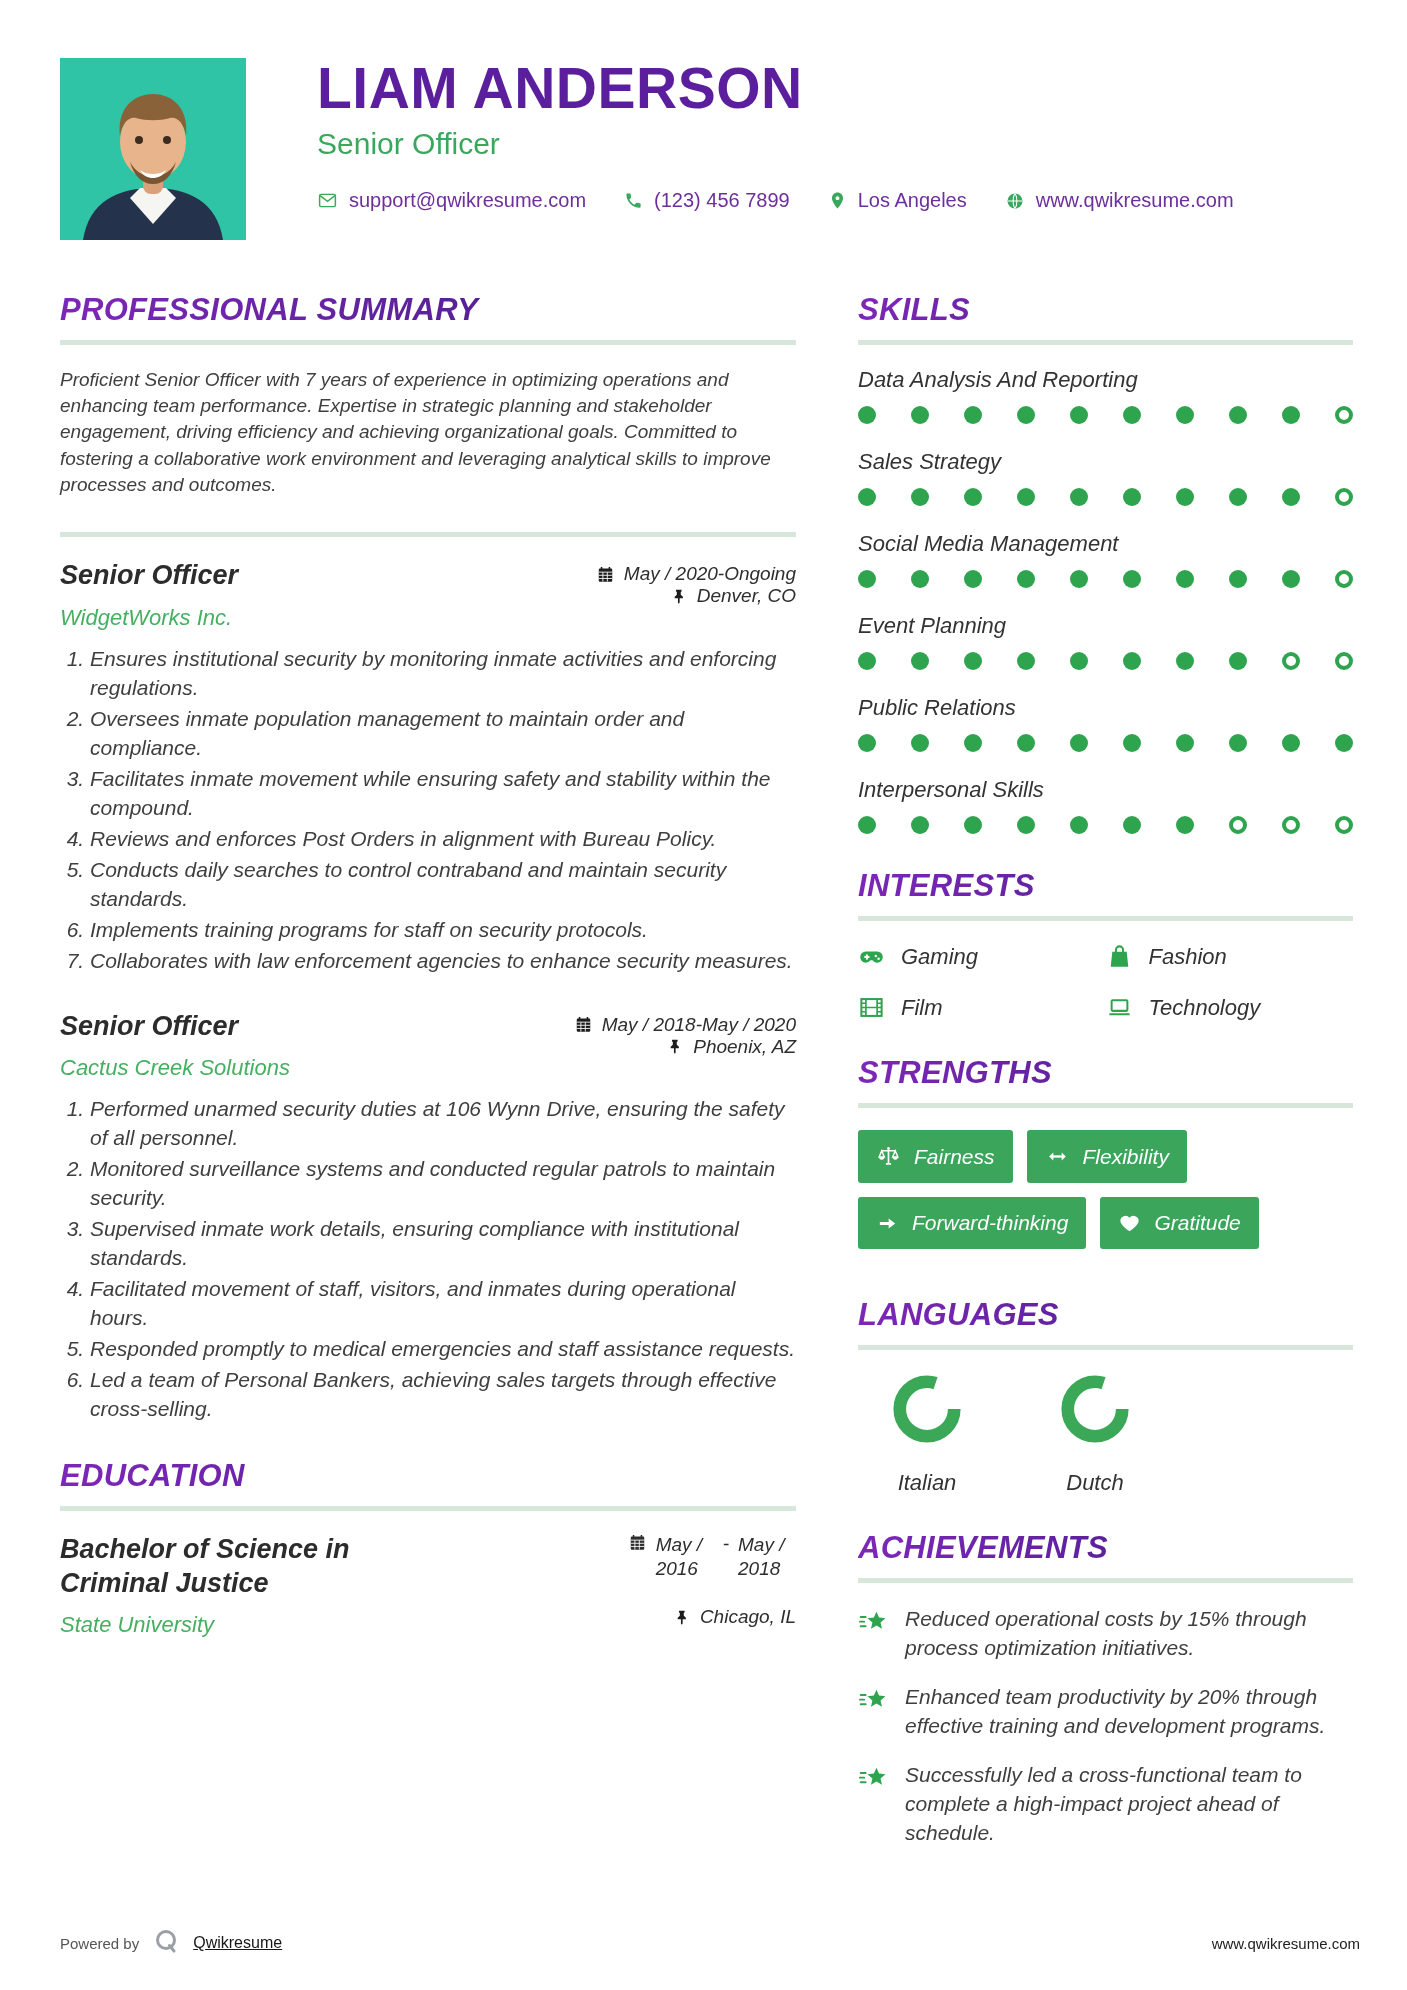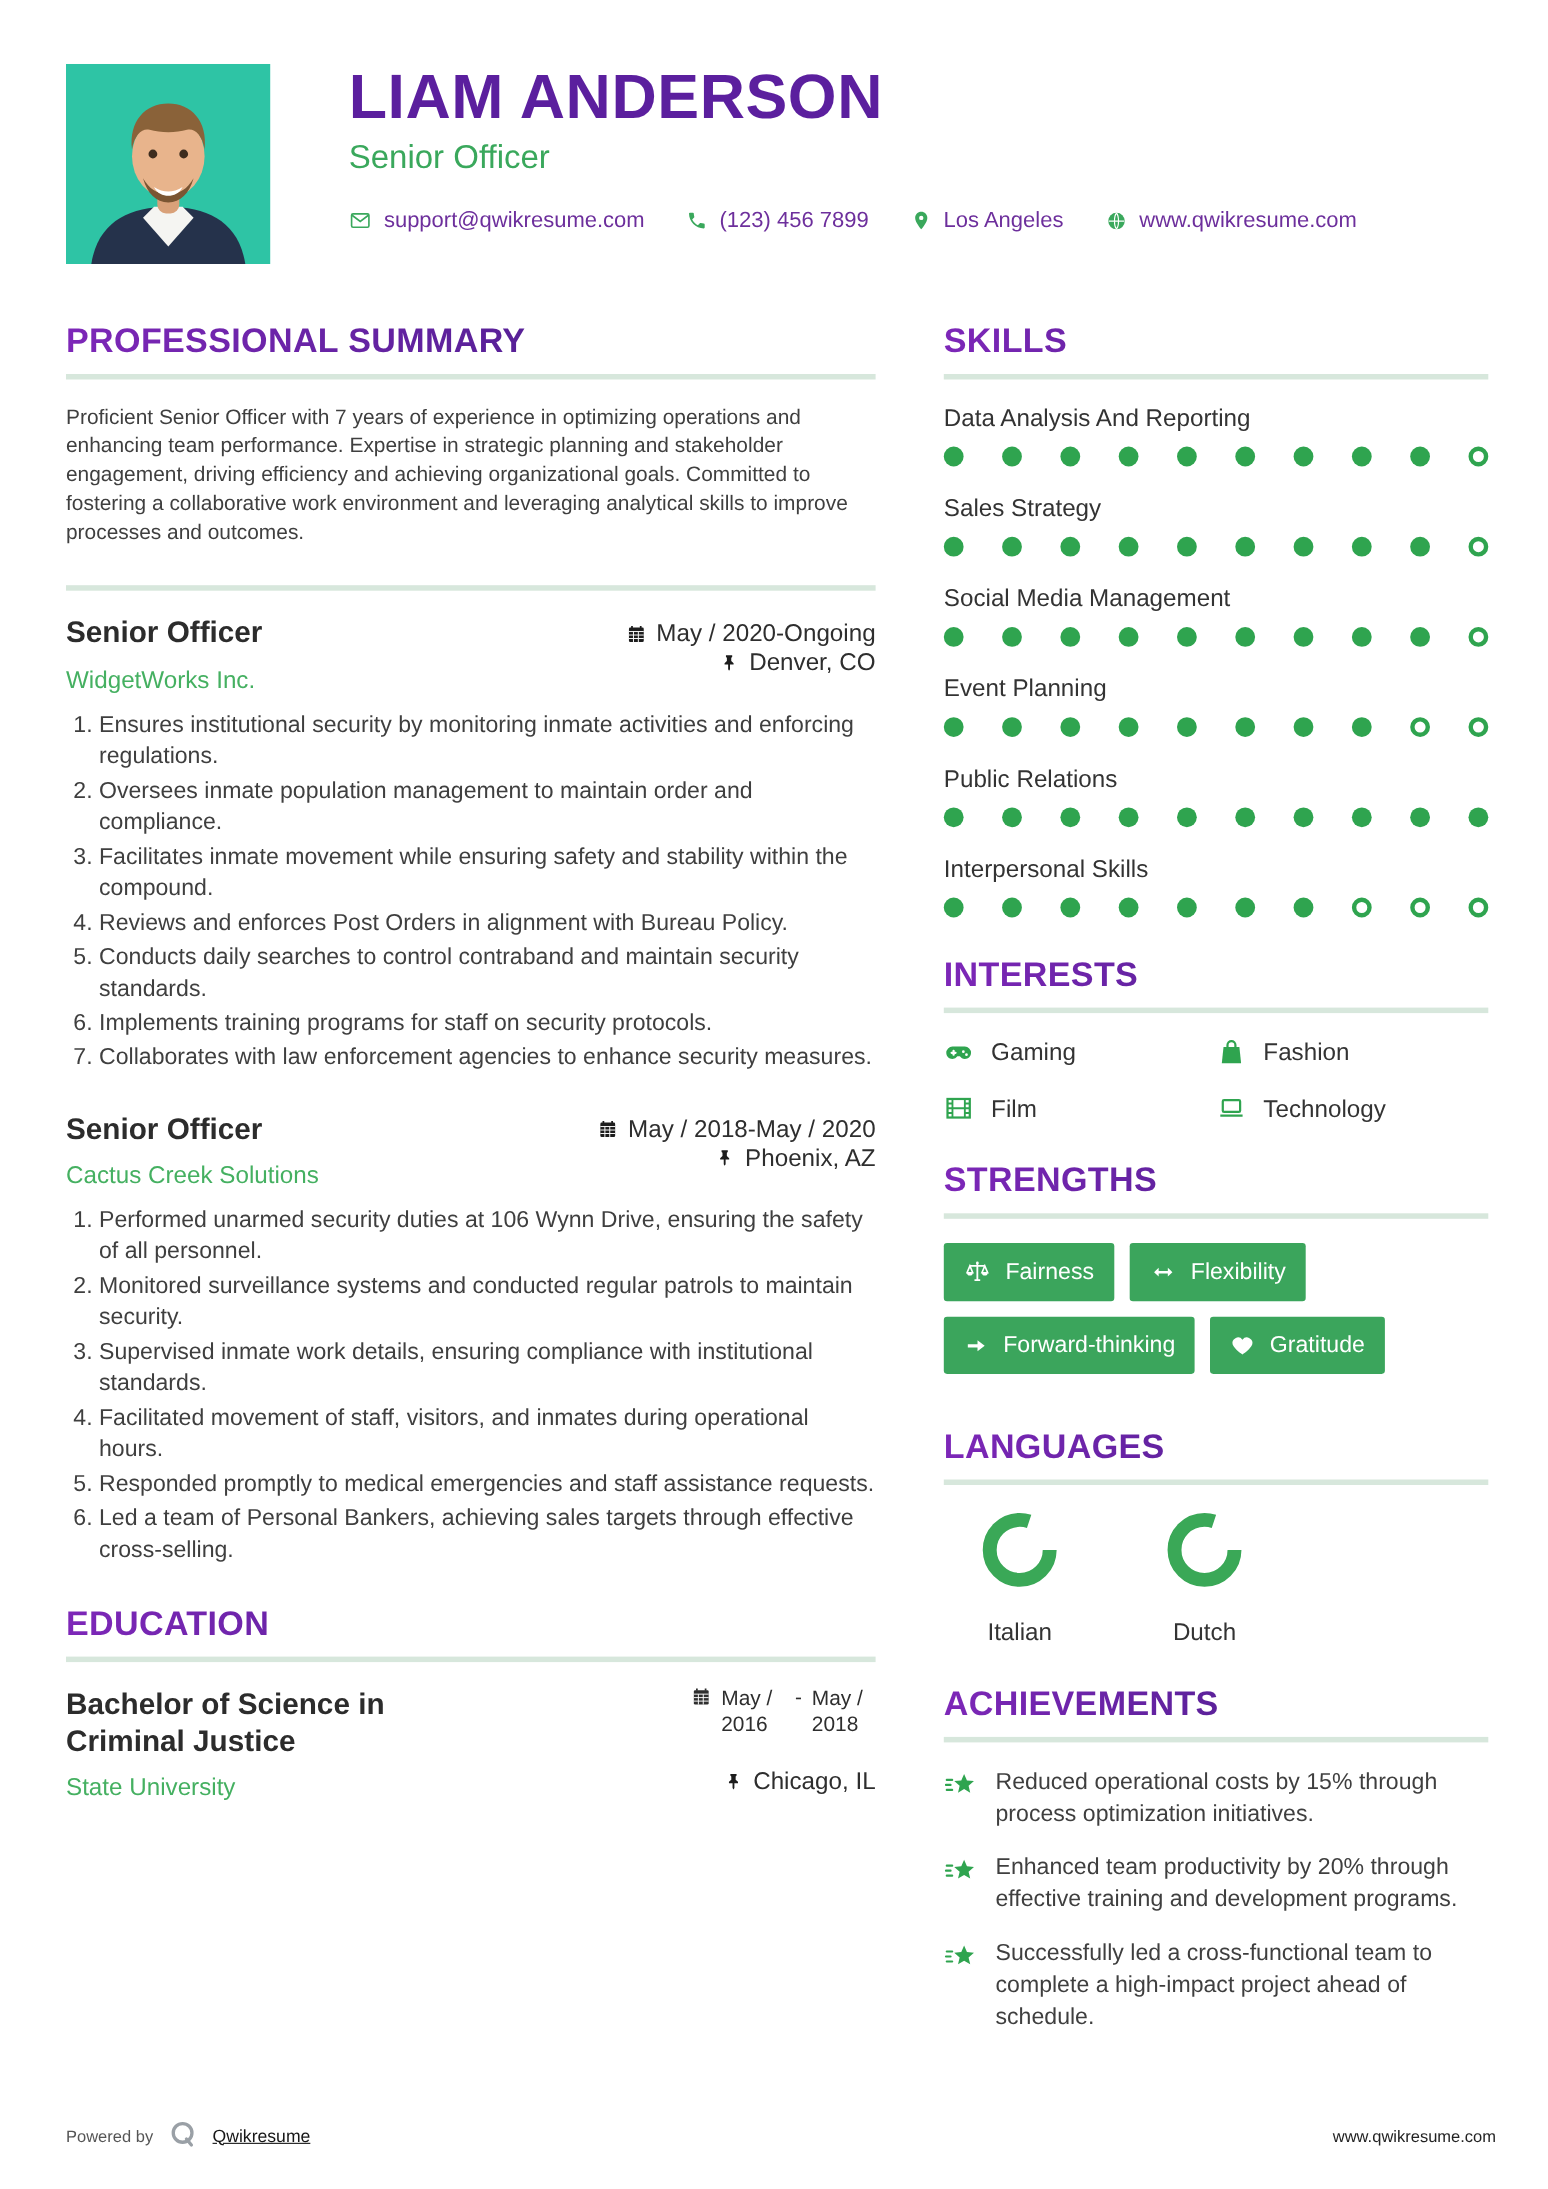--- a/index.html
+++ b/index.html
@@ -10,37 +10,37 @@
   
   .hdr{display:flex;padding:58px 47px 0 60px;}
   .photo{width:186px;height:182px;flex:0 0 186px;overflow:hidden;}
   .hdr-text{margin-left:71px;padding-top:2px;}
   .name{font-size:57px;line-height:1;font-weight:bold;color:#5b1f9e;letter-spacing:.5px;margin:0;}
   .role{font-size:30px;color:#3aa85c;margin-top:10px;}
   .contact{display:flex;align-items:center;margin-top:28px;font-size:20px;color:#6d2f9c;}
   .c-item{display:inline-flex;align-items:center;gap:11px;margin-right:38px;}
   .c-item .ic{color:#3aa85c;display:inline-flex;}
   
-  .columns{display:flex;padding:0 54px 0 60px;margin-top:52px;}
+  .columns{display:flex;padding:0 54px 0 60px;margin-top:52px;font-style:italic;}
   .col-left{width:736px;margin-right:62px;flex:0 0 736px;}
   .col-right{flex:1;min-width:0;}
   section{margin-bottom:34px;}
   .sec-h{font-weight:bold;font-size:31px;color:#5e1f9e;margin:0 0 12px;letter-spacing:.3px;}
   @supports (-webkit-background-clip: text){
     .sec-h{background:linear-gradient(90deg,#7d27b8 0%,#451d86 85%);-webkit-background-clip:text;color:transparent;}
   }
   .rule{height:5px;background:#d7e7dc;margin-bottom:22px;}
   p.body{font-size:19px;line-height:1.38;margin:0;color:#3f3f3f;}
   
   .job{margin-bottom:34px;}
   .job-head,.edu-head{display:flex;justify-content:space-between;margin-bottom:14px;}
   .job-title2,.degree{font-size:27px;font-weight:bold;color:#2c2c2c;line-height:1.25;}
   .company,.school{font-size:22px;color:#45b061;margin-top:12px;}
   .jh-right{text-align:right;flex:0 0 auto;padding-top:4px;}
-  .meta{display:flex;justify-content:flex-end;align-items:center;gap:9px;font-size:22px;color:#2e2e2e;}
+  .meta{display:flex;justify-content:flex-end;align-items:center;gap:9px;font-size:19px;color:#2e2e2e;}
   .meta + .meta{}
   .meta .ic{color:#1d1d1d;display:inline-flex;}
   ol.job-list{margin:0;padding-left:30px;font-size:21px;line-height:1.38;color:#3f3f3f;}
   ol.job-list li{margin:0 0 2px;}
   .edu-left{width:400px;}
   .edu-right{flex:0 0 auto;}
   .edu-dates{display:flex;justify-content:flex-end;align-items:flex-start;gap:9px;font-size:19px;color:#2e2e2e;}
   .date-col{width:58px;line-height:1.25;display:inline-block;}
   .edu-loc{margin-top:26px;}
   .edu-desc{margin-top:6px;}

